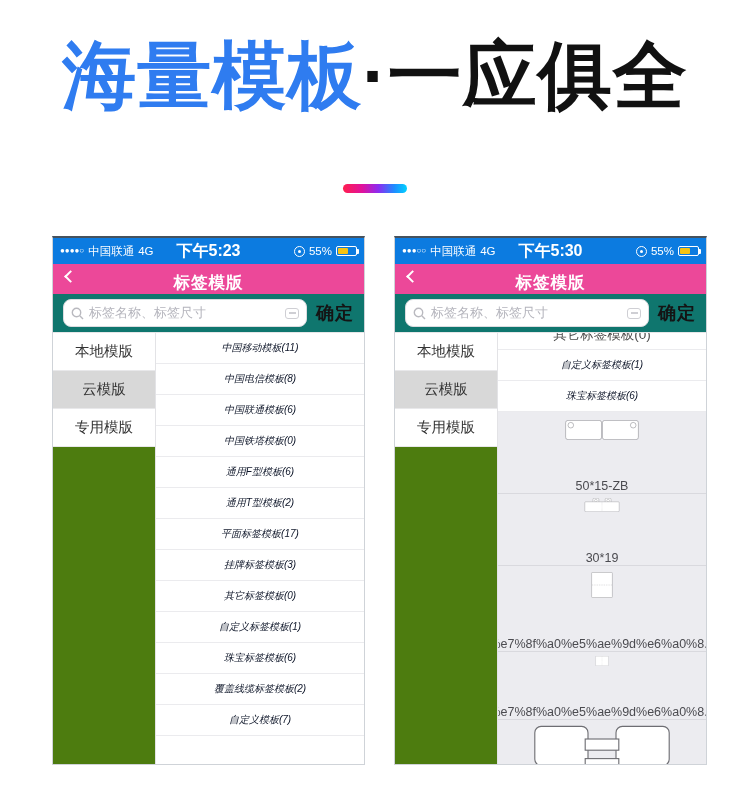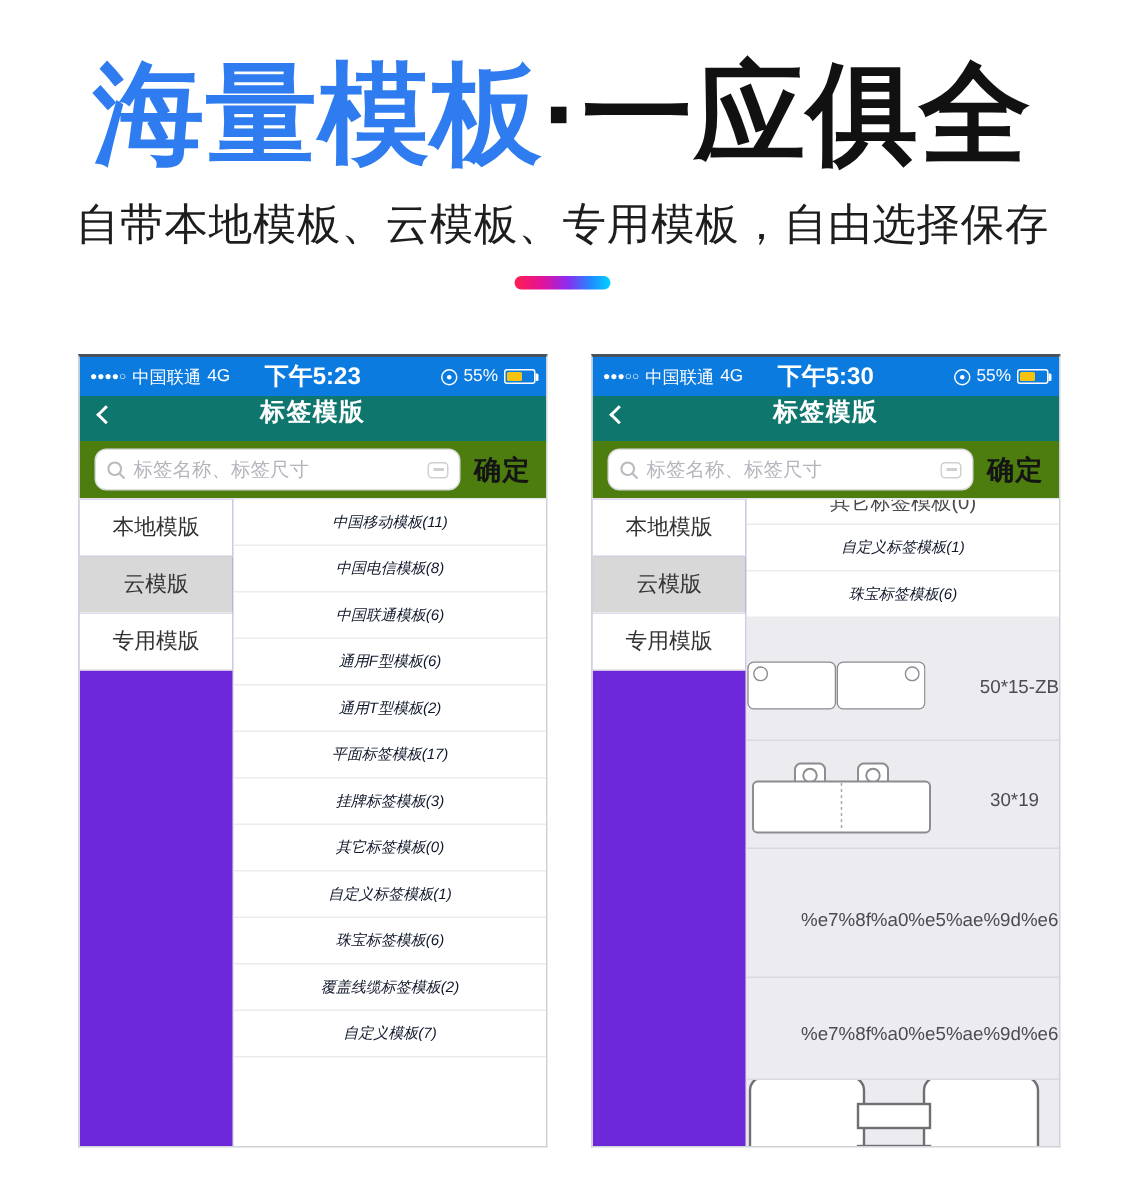--- a/index.html
+++ b/index.html
@@ -27,66 +27,65 @@
   .sb-left { flex:1; display:flex; align-items:center; gap:4px; }
   .signal { font-size:8px; letter-spacing:0px; position:relative; top:-1px; }
   .sb-center { flex:1; text-align:center; font-weight:600; font-size:16px; }
   .sb-right { flex:1; display:flex; align-items:center; justify-content:flex-end; gap:4px; }
   .lock-icon { width:11px; height:11px; border:1.2px solid #fff; border-radius:50%; position:relative; }
   .lock-icon::after { content:""; position:absolute; left:3px; top:3px; width:3px; height:3px; background:#fff; border-radius:50%; }
   .battery { width:21px; height:10.5px; border:1px solid #fff; border-radius:2px; position:relative; padding:1px; }
   .battery-fill { display:block; width:58%; height:100%; background:#f6c312; border-radius:1px; }
   .battery::after { content:""; position:absolute; right:-3px; top:2.5px; width:2px; height:4.5px; background:#fff; border-radius:0 1px 1px 0; }
 
-  .navbar { height:30px; flex:none; background:#0f766e; position:relative; display:flex; align-items:flex-start; justify-content:center; }
+  .navbar { height:30px; flex:none; background:#ec4899; position:relative; display:flex; align-items:flex-end; justify-content:center; }
   .back { position:absolute; left:13px; top:8px; width:9px; height:9px; border-left:2.5px solid #fff; border-bottom:2.5px solid #fff;
     transform:rotate(45deg); cursor:pointer; }
   .nav-title { color:#fff; font-size:16.5px; font-weight:700; letter-spacing:1px; }
 
-  .search-row { height:38px; flex:none; background:#4d7c0f; display:flex; align-items:center; padding:0 10px; gap:9px; }
+  .search-row { height:38px; flex:none; background:#0f766e; display:flex; align-items:center; padding:0 10px; gap:9px; }
   .search-input { flex:1; height:28px; border:1.5px solid #dcdce0; border-radius:8px; display:flex; align-items:center;
     padding:0 7px; gap:5px; background:#fff; }
   .mag svg { display:block; }
   .ph { flex:1; font-size:13px; color:#b4b4bc; white-space:nowrap; overflow:hidden; }
   .scan { width:14px; height:11px; border:1.2px solid #cfcfd4; border-radius:3px; position:relative; }
   .scan::after { content:""; position:absolute; left:2.5px; top:3.8px; width:7px; height:1.4px; background:#cfcfd4; }
   .confirm { font-size:18px; font-weight:700; color:#141414; cursor:pointer; letter-spacing:1px; }
 
   .content { flex:1; display:flex; border-top:1px solid #e6e6e8; overflow:hidden; }
-  .sidebar { width:103px; flex:none; border-right:1px solid #e3e3e6; display:flex; flex-direction:column; background:#6d28d9; }
+  .sidebar { width:103px; flex:none; border-right:1px solid #e3e3e6; display:flex; flex-direction:column; background:#4d7c0f; }
   .side-item { height:38px; flex:none; display:flex; align-items:center; justify-content:center;
     font-size:14.5px; color:#333; border-bottom:1px solid #e8e8ea; cursor:pointer; background:#fff; }
   .side-item.selected { background:#d8d8d8; }
 
   .list { flex:1; display:flex; flex-direction:column; overflow:hidden; background:#fff; }
   .row { height:31px; flex:none; display:flex; align-items:center; justify-content:center;
     font-size:10px; color:#0f172a; border-bottom:1px solid #ebebee; cursor:pointer; white-space:nowrap;font-style:italic; }
   .row-partial { height:17px; flex:none; overflow:hidden; display:flex; justify-content:center; align-items:flex-start;
     border-bottom:1px solid #ebebee; cursor:pointer; }
   .row-partial span { font-size:13.5px; color:#4a4a4a; margin-top:-7px; line-height:1.4; }
 
   
   .preview-area { flex:1; background:#ececf0; display:flex; flex-direction:column; overflow:hidden; }
-  .pcell { flex:none; display:flex; flex-direction:row; align-items:center; justify-content:flex-start;
+  .pcell { flex:none; display:flex; flex-direction:column; align-items:center; justify-content:flex-start;
     border-bottom:1px solid #d9d9de; cursor:pointer; overflow:hidden;gap:36px; }
   .pcell svg { display:block; }
   .plabel { font-size:12.5px; color:#4b4b50; margin-top:3px; white-space:nowrap; }
   .c1 { height:82px; padding-top:8px; }
   .c2 { height:72px; padding-top:4px; }
   .c3 { height:86px; padding-top:6px; }
   .c4 { height:68px; padding-top:4px; }
   .c5 { height:47px; padding-top:5px; border-bottom:none; }
 </style>
 </head>
 <body>
 
 <div class="canvas">
 
   <div class="hero-title"><span class="blue">海量模板</span><span>·一应俱全</span></div>
-  <div class="hero-sub">自带本地模板、云模板、专用模板，自由选择保存</div>
   <div class="accent-bar"></div>
 
   <div class="phone left">
     <div class="statusbar">
       <div class="sb-left">
         <span class="signal">●●●●○</span>
         <span>中国联通</span>
         <span>4G</span>
       </div>
       <div class="sb-center">下午5:23</div>
@@ -118,20 +117,21 @@
     <div class="content">
       <div class="sidebar">
         <div class="side-item">本地模版</div>
         <div class="side-item selected">云模版</div>
         <div class="side-item">专用模版</div>
       </div>
       <div class="list">
         <div class="row">中国移动模板(11)</div>
         <div class="row">中国电信模板(8)</div>
         <div class="row">中国联通模板(6)</div>
+        <div class="row">中国铁塔模板(0)</div>
         <div class="row">通用F型模板(6)</div>
         <div class="row">通用T型模板(2)</div>
         <div class="row">平面标签模板(17)</div>
         <div class="row">挂牌标签模板(3)</div>
         <div class="row">其它标签模板(0)</div>
         <div class="row">自定义标签模板(1)</div>
         <div class="row">珠宝标签模板(6)</div>
         <div class="row">覆盖线缆标签模板(2)</div>
         <div class="row">自定义模板(7)</div>
       </div>

